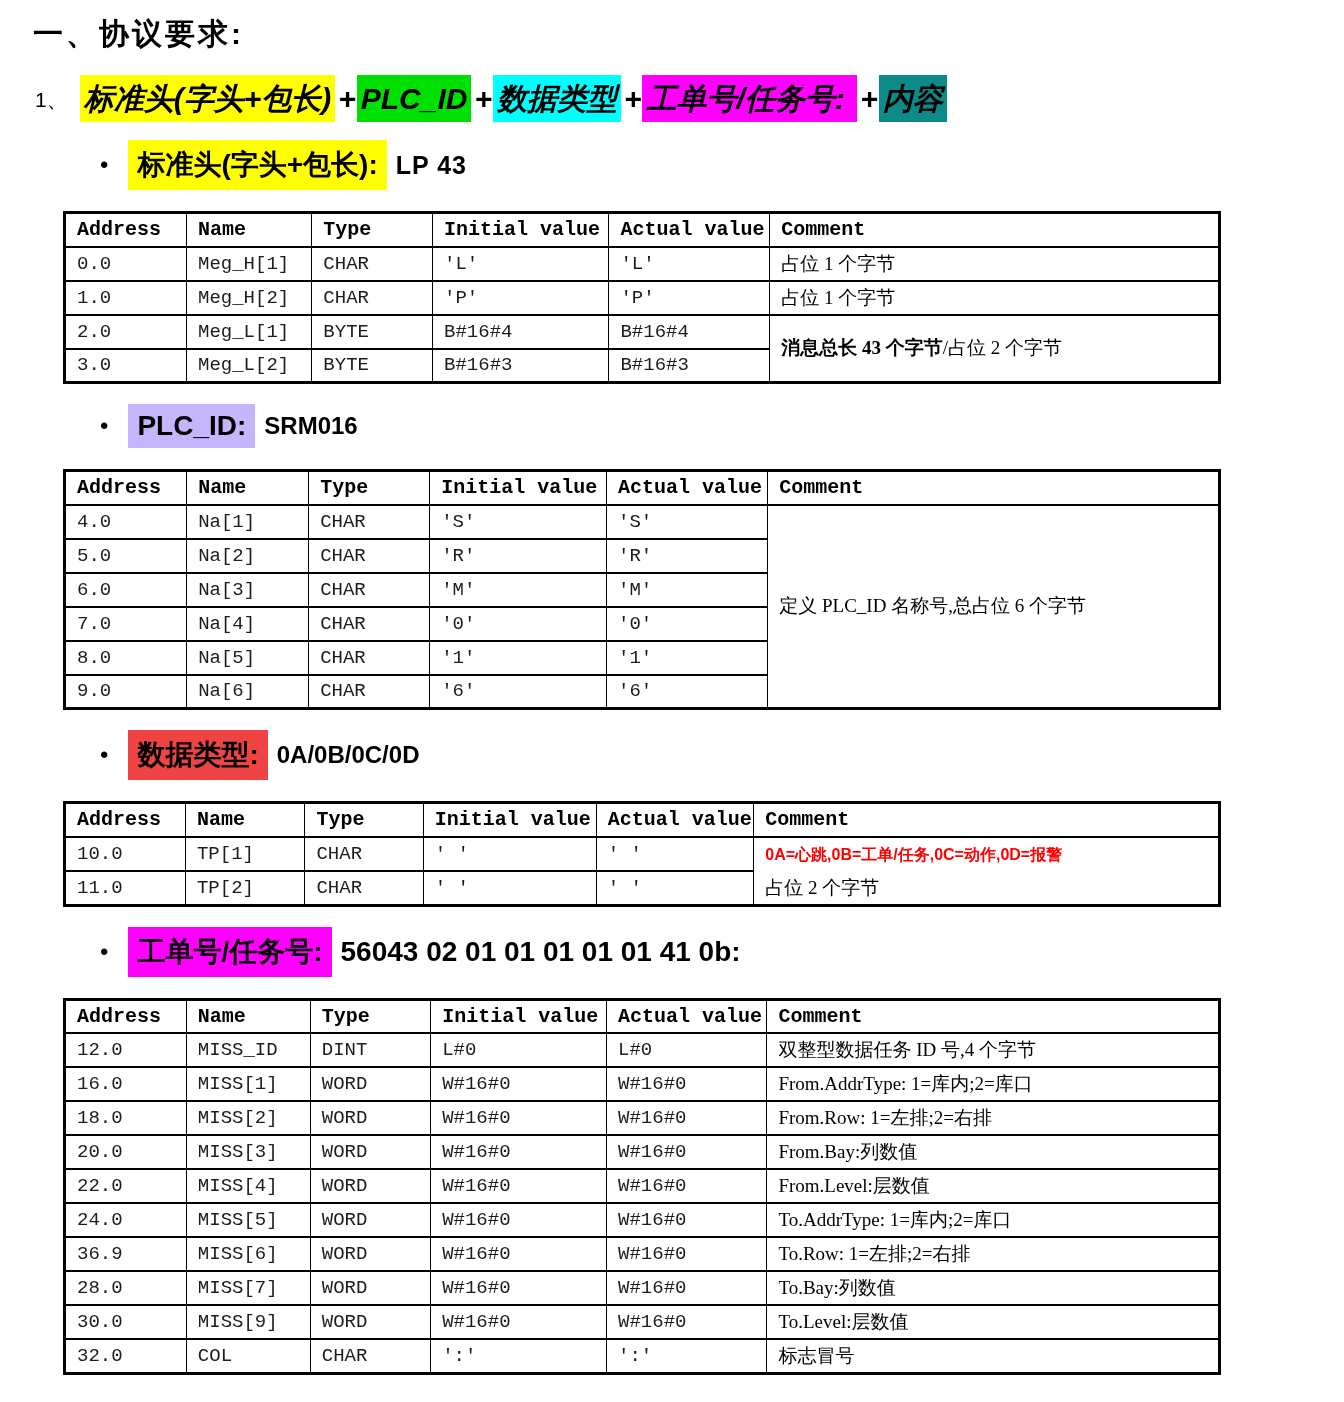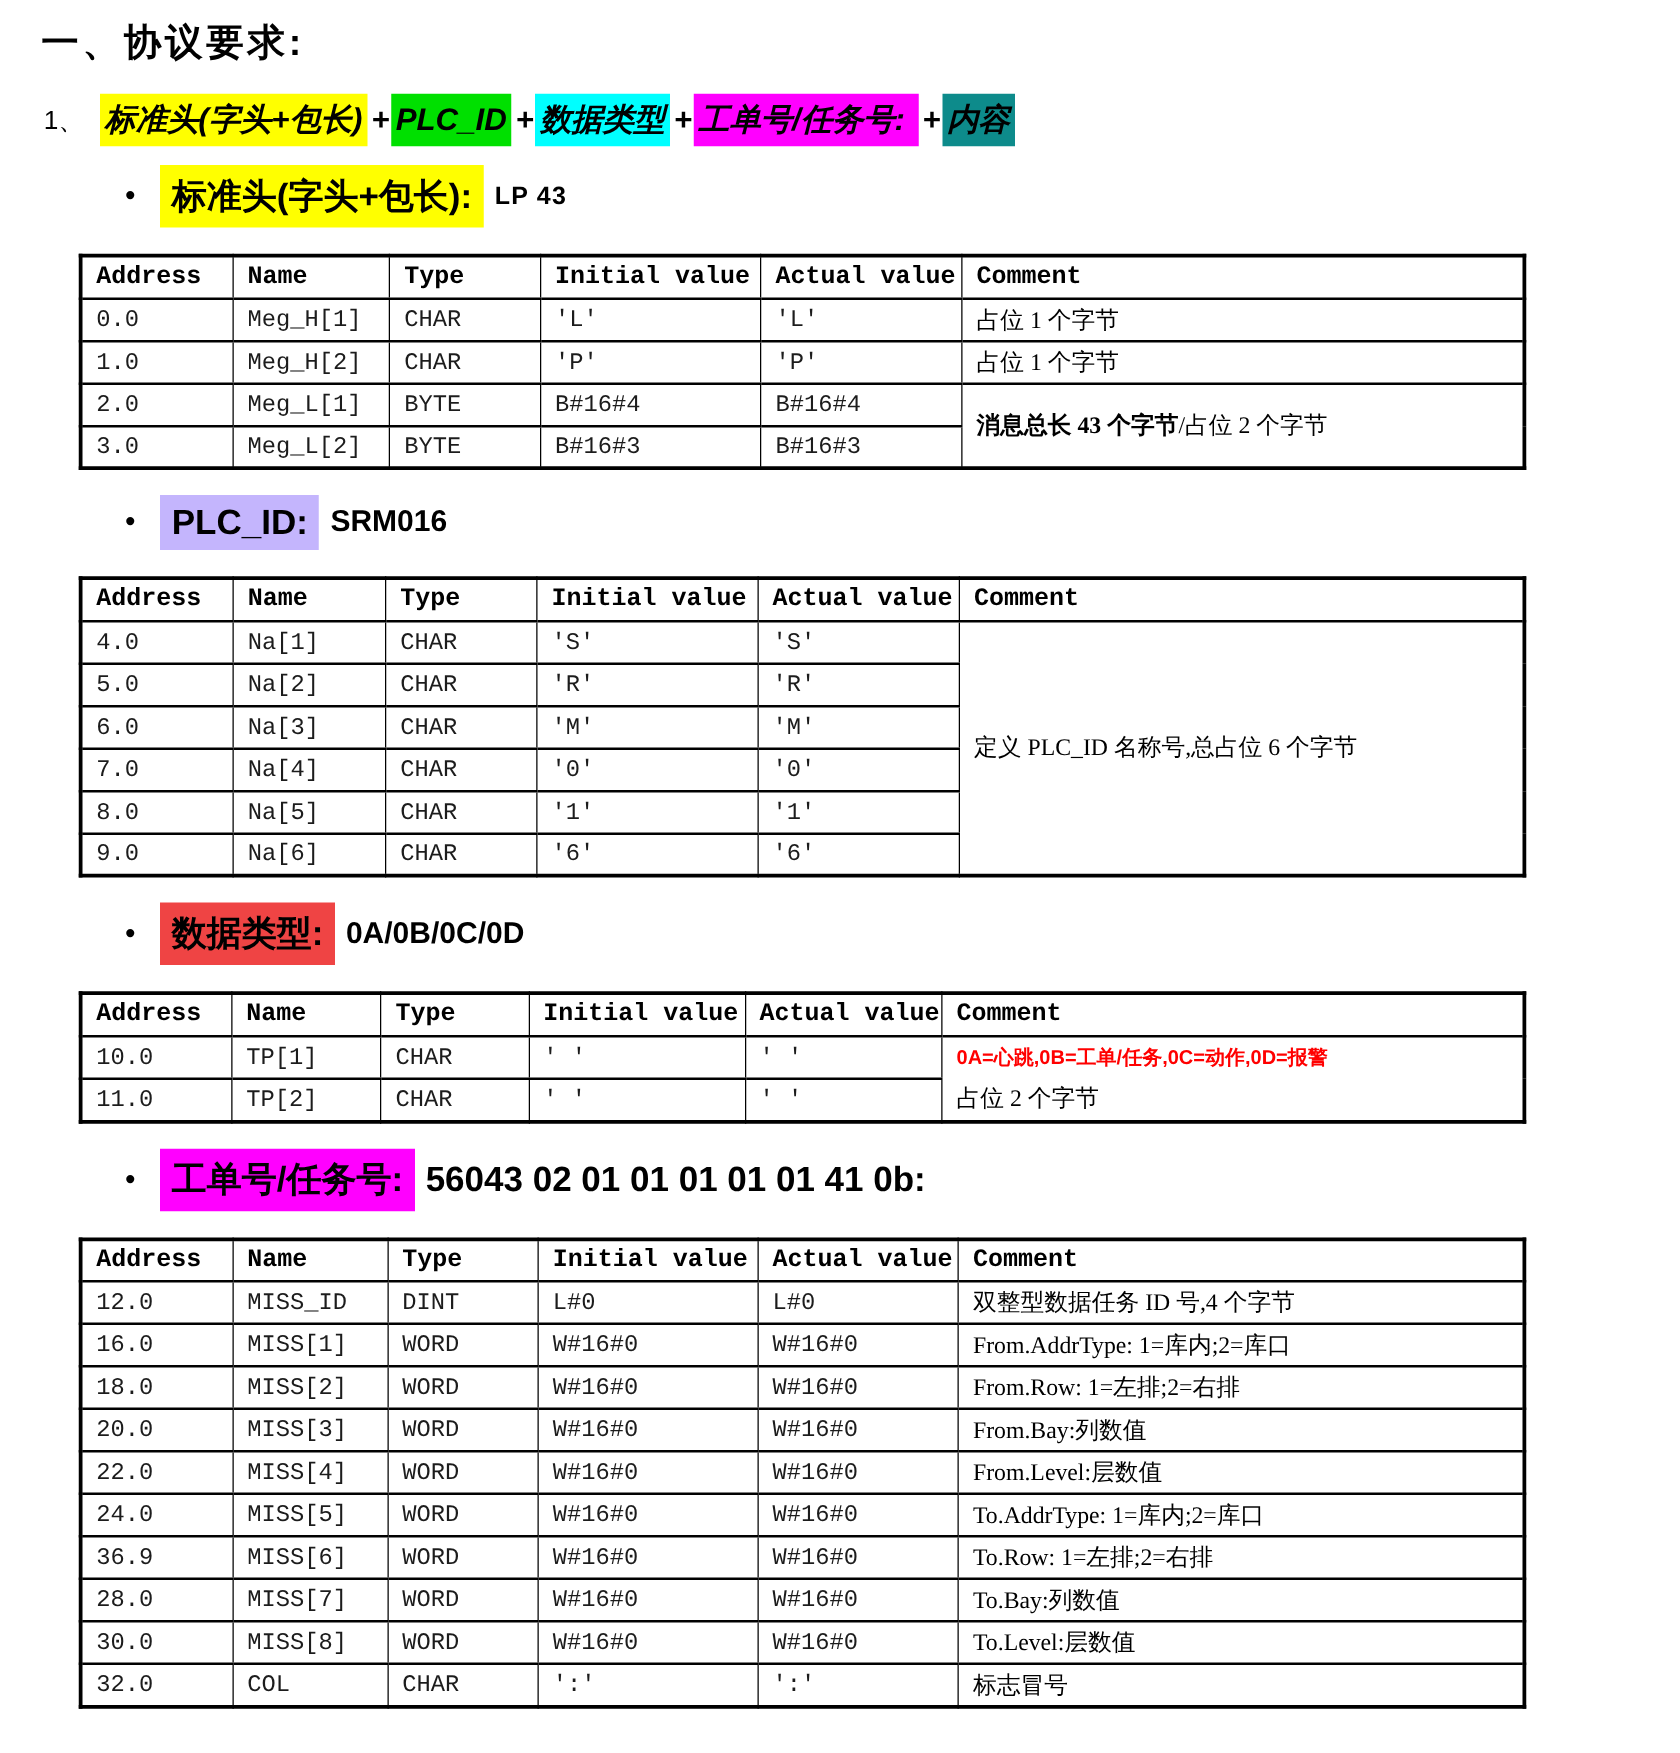--- a/index.html
+++ b/index.html
@@ -3,28 +3,28 @@
 <meta charset="utf-8">
 <style>
   html,body{margin:0;padding:0;background:#ffffff;}
   body{width:1344px;min-height:1402px;font-family:"Liberation Sans",sans-serif;color:#000;}
   .page{position:relative;width:1221px;min-height:1402px;padding-top:10px;box-sizing:border-box;}
 
   .doc-title{margin:4px 0 0 33px;font-size:30px;font-weight:bold;letter-spacing:3px;}
 
   .protocol-line{margin:24px 0 0 35px;font-size:22px;display:flex;align-items:center;}
   .protocol-num{font-size:21px;margin-right:12px;white-space:pre;}
-  .seg{font-weight:bold;font-style:italic;padding:7px 4px;margin-right:2px;white-space:pre;font-size:25px;}
+  .seg{font-weight:bold;font-style:italic;padding:7px 4px;margin-right:2px;white-space:pre;font-size:30px;}
   .seg.plain{padding:7px 0;margin:0 1px;}
 
   .sec-heading{margin:20px 0 0 100px;display:flex;align-items:center;}
   .bullet{font-size:24px;margin-right:20px;line-height:1;}
   .sec-label{font-weight:bold;font-size:28px;padding:6px 9px;white-space:pre;}
   .sec-value{font-weight:bold;margin-left:9px;white-space:pre;}
-  .sec-0 .sec-value{font-size:20px;letter-spacing:1px;}
+  .sec-0 .sec-value{font-size:25px;letter-spacing:1px;}
   .sec-1 .sec-value{font-size:24px;}
   .sec-2 .sec-value{font-size:24px;}
   .sec-3 .sec-value{font-size:28px;}
 
   table.data-table{border-collapse:collapse;table-layout:fixed;margin:21px 0 0 63px;
     border:3px solid #000;}
   table.data-table th, table.data-table td{
     border-top:2.5px solid #000;border-bottom:2.5px solid #000;
     border-left:1.5px solid #000;border-right:1.5px solid #000;
     height:34px;box-sizing:border-box;overflow:hidden;}
@@ -313,21 +313,21 @@
         <tr>
           <td class="c0">28.0</td>
           <td class="c1">MISS[7]</td>
           <td class="c2">WORD</td>
           <td class="c3">W#16#0</td>
           <td class="c4">W#16#0</td>
           <td class="c5">To.Bay:列数值</td>
         </tr>
         <tr>
           <td class="c0">30.0</td>
-          <td class="c1">MISS[8]</td>
+          <td class="c1">MISS[9]</td>
           <td class="c2">WORD</td>
           <td class="c3">W#16#0</td>
           <td class="c4">W#16#0</td>
           <td class="c5">To.Level:层数值</td>
         </tr>
         <tr>
           <td class="c0">32.0</td>
           <td class="c1">COL</td>
           <td class="c2">CHAR</td>
           <td class="c3">':'</td>

